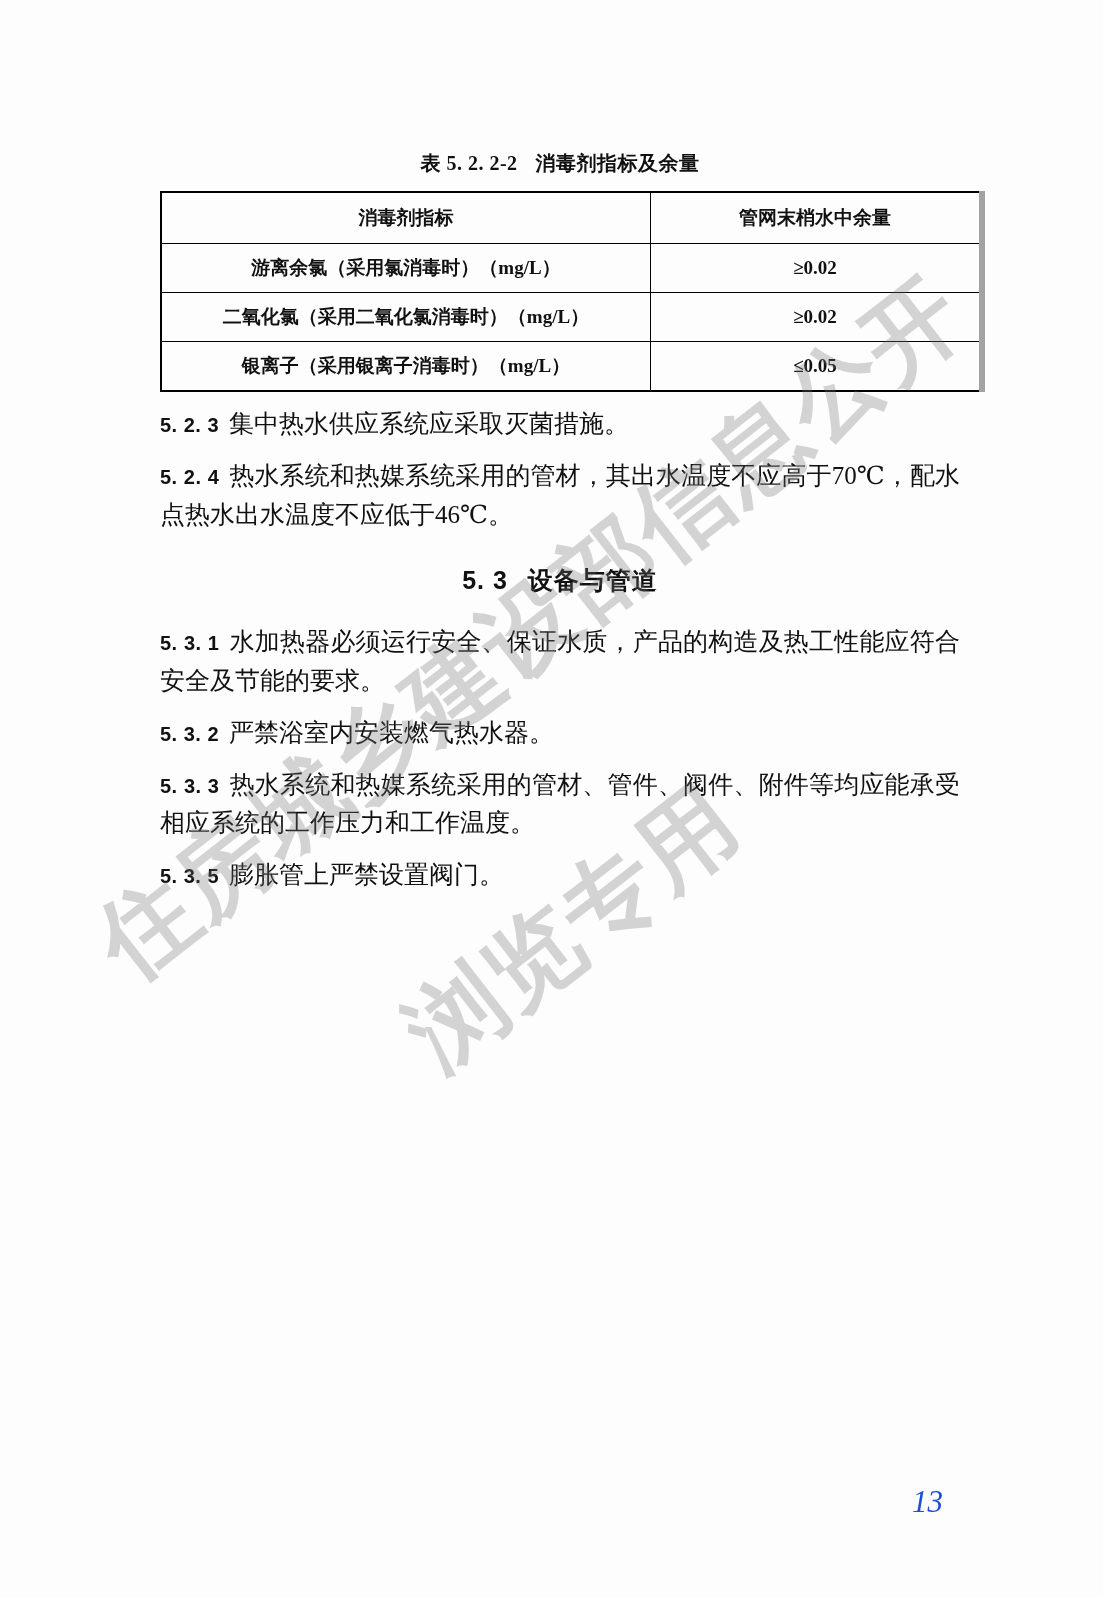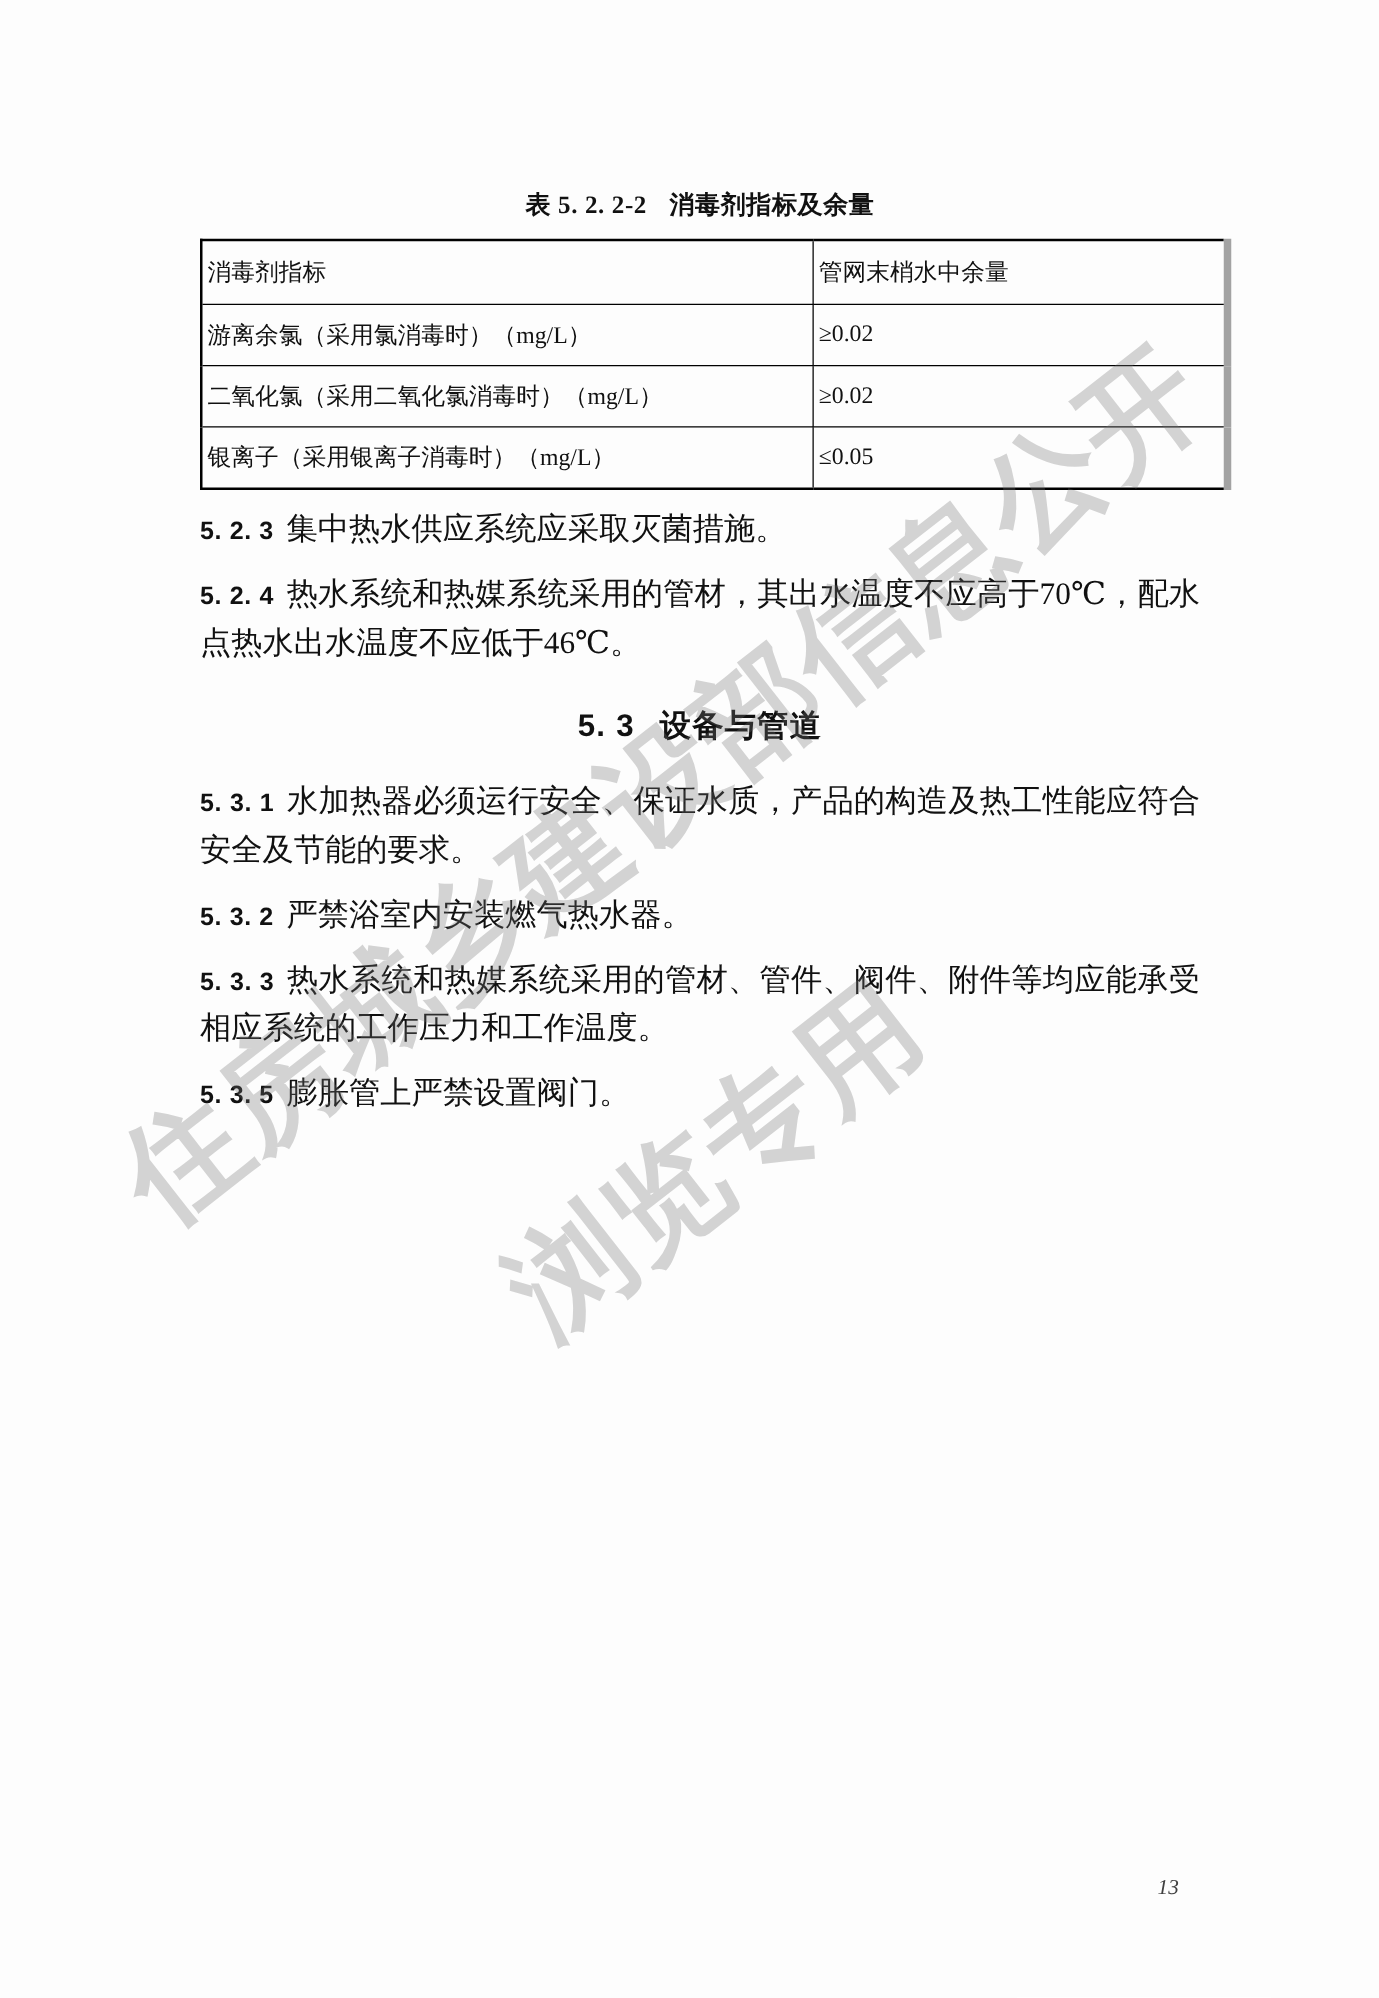--- a/index.html
+++ b/index.html
@@ -63,21 +63,22 @@
 
   
   table.spec {
     border-collapse: collapse;
     width: 800px;
     table-layout: fixed;
   }
   table.spec td, table.spec th {
     border: 1px solid #000000;
     font-size: 19px;
-    font-weight: 400;
+    font-weight: 700;
+    text-align: center;
     padding: 11px 4px;
     font-family: "Liberation Serif", "DejaVu Serif", serif;
   }
   table.spec tr.head td {
     padding: 12px 4px;
   }
   table.spec td.c1 { width: 480px; }
   table.spec td.c2 { width: 320px; }
   table.spec .outer-top td { border-top: 2px solid #000; }
   table.spec .outer-bottom td { border-bottom: 2px solid #000; }
@@ -111,22 +112,22 @@
 
   .first-block { margin-top: 20px; }
 
   
   .page-number {
     position: absolute;
     right: 160px;
     bottom: 78px;
     font-family: "Liberation Serif", "DejaVu Serif", serif;
     font-style: italic;
-    font-size: 17px;
-    color: #404040;
+    font-size: 31px;
+    color: #1d4ed8;
   }
 </style>
 </head>
 <body>
 
 <div class="page">
 
   <div class="watermark">
     <span class="wm1">住房城乡建设部信息公开</span>
     <span class="wm2">浏览专用</span>

